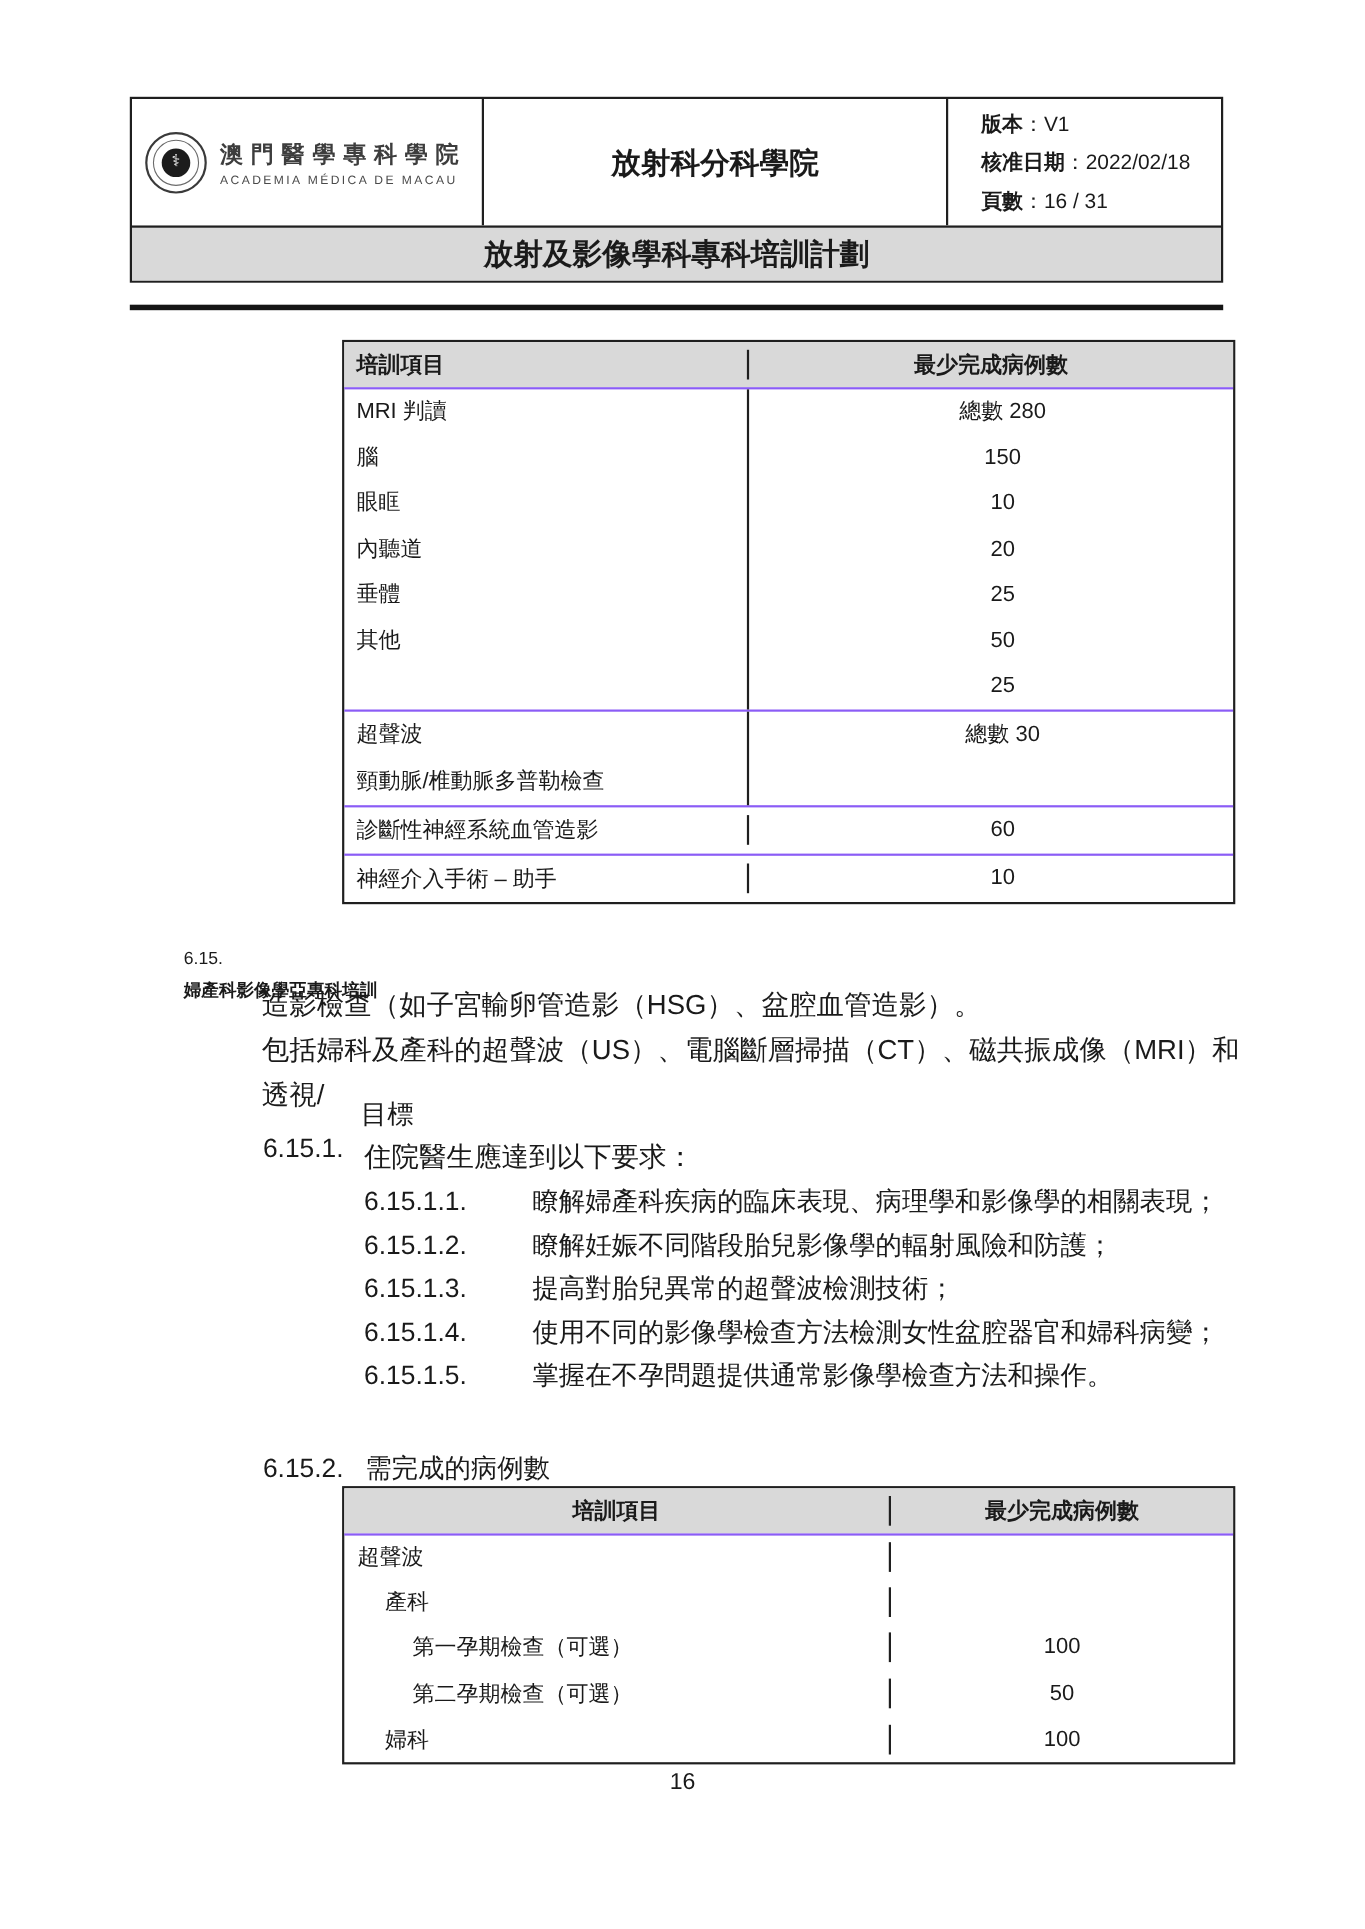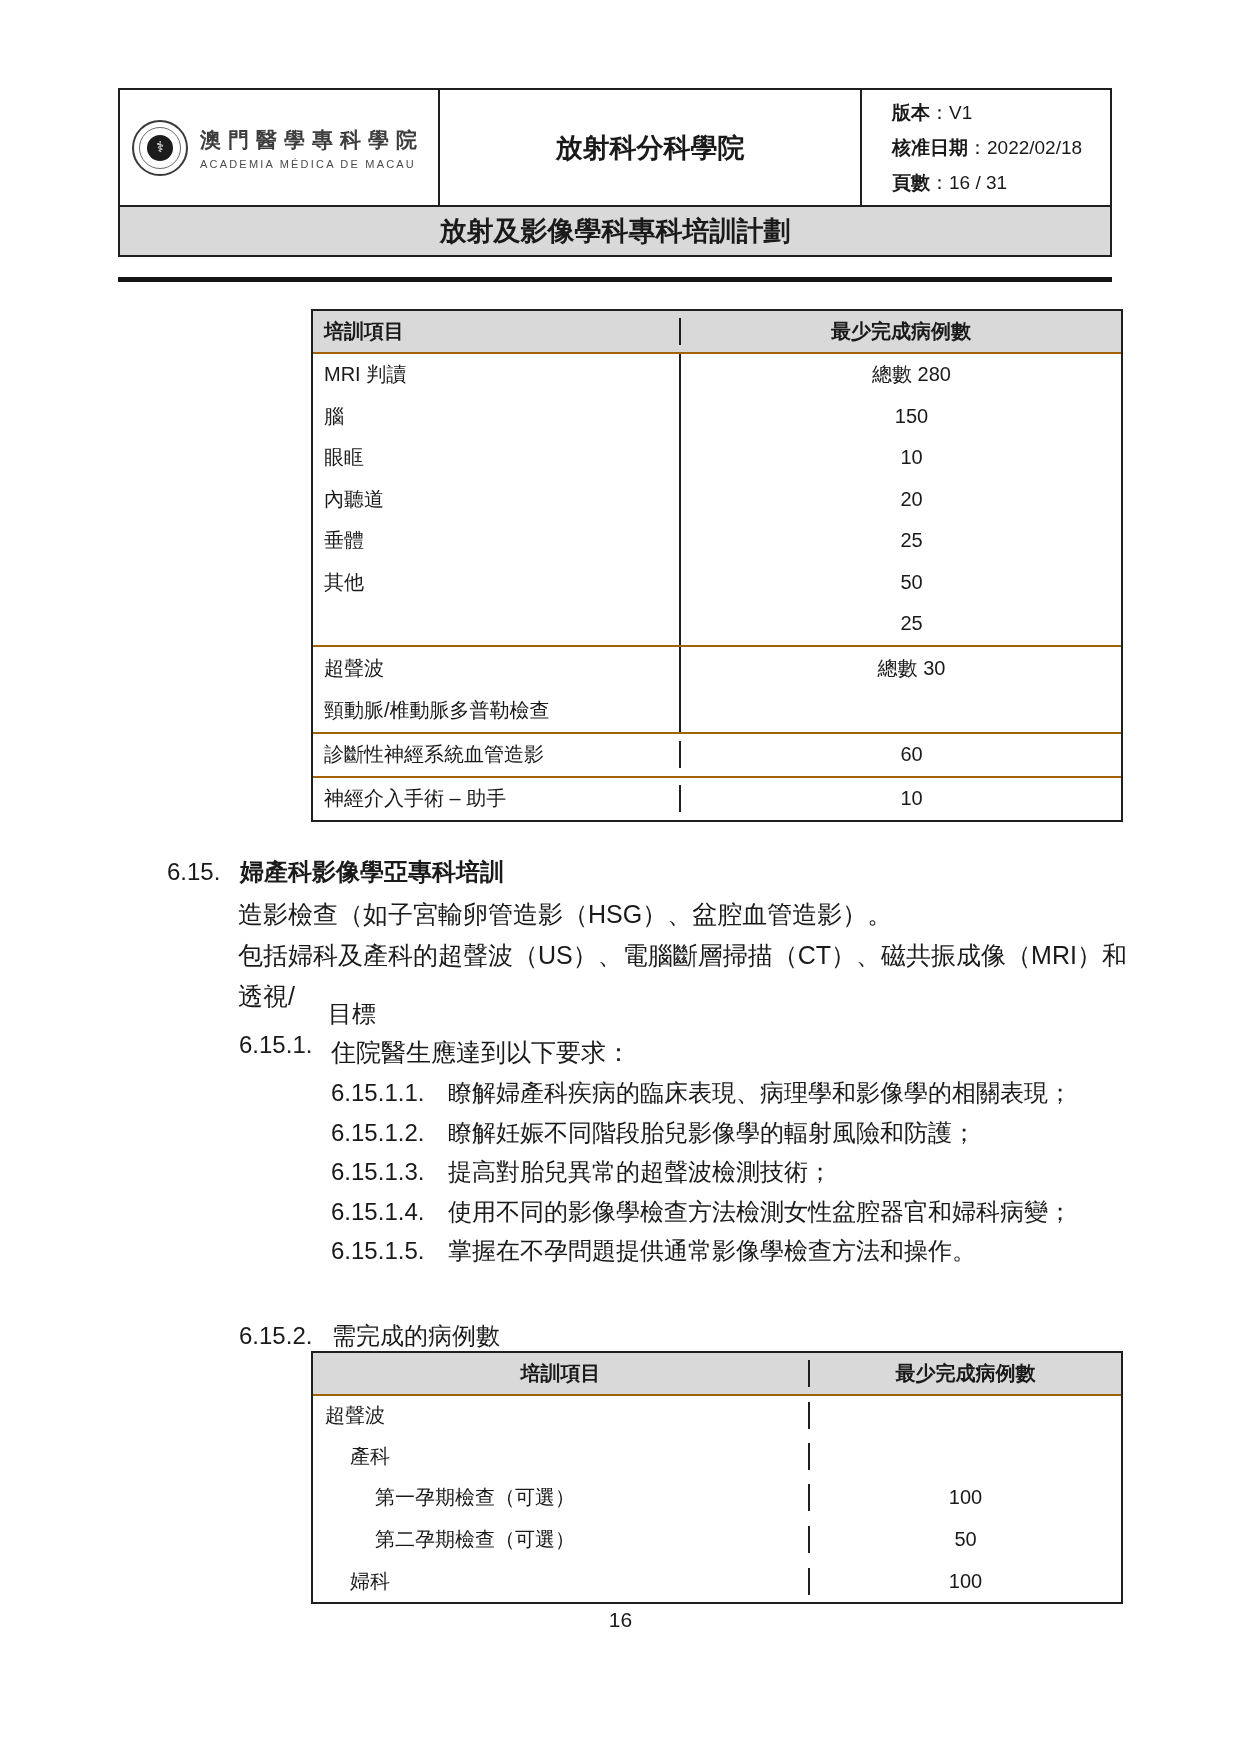--- a/index.html
+++ b/index.html
@@ -34,42 +34,42 @@
 
   
   .rule{left:118px;top:277px;width:994px;height:5px;background:#151515;}
 
   
   .dtable{box-sizing:border-box;border:2px solid #1f1f1f;font-size:20px;}
   .trow{display:flex;box-sizing:border-box;}
   .tcell{box-sizing:border-box;}
   .thead{background:#d9d9d9;font-weight:700;}
   .vline{border-right:2px solid #1f1f1f;}
-  .hline{border-top:2px solid #a16207;gap:21px;}
+  .hline{border-top:2px solid #8b5cf6;gap:21px;}
   .ccenter{text-align:center;}
 
   
   .t1{left:311px;top:309px;width:812px;}
   .t1 .c1{width:368px;padding-left:11px;}
   .t1 .c2{flex:1;}
   .t1-head{height:41px;align-items:center;}
   .t1-line{line-height:41.5px;white-space:nowrap;}
   .t1-us .t1-line{line-height:42.5px;}
   .t1-single{height:44px;align-items:center;}
 
   
-  .sec-head{left:167px;top:857px;font-size:24px;line-height:29px;display:flex;}
+  .sec-head{left:167px;top:857px;font-size:16px;line-height:29px;display:flex;flex-direction:column;}
   .sec-head .num{width:73px;flex:0 0 auto;}
   .sec-head .ttl{font-weight:700;}
   .para{left:238px;top:894px;width:890px;font-size:25px;line-height:41px;}
   .sub1{left:239px;top:999px;font-size:24px;line-height:29px;display:flex;}
   .sub1 .num{width:89px;flex:0 0 auto;margin-top:31px;}
   .lead{left:331px;top:1038px;font-size:25px;line-height:29px;}
   .olist{left:331px;top:1073px;width:800px;}
-  .olist .oitem{display:flex;line-height:39.5px;font-size:24px;white-space:nowrap;}
+  .olist .oitem{display:flex;line-height:39.5px;font-size:24px;white-space:nowrap;gap:36px;}
   .olist .num{width:117px;flex:0 0 auto;}
   .sub2{left:239px;top:1321px;font-size:24px;line-height:29px;display:flex;}
   .sub2 .num{width:93px;flex:0 0 auto;}
 
   
   .t2{left:311px;top:1351px;width:812px;}
   .t2-head{height:41px;align-items:center;}
   .t2 .c1{width:497px;}
   .t2 .c2{flex:1;}
   .t2-row{height:41.6px;align-items:center;}

